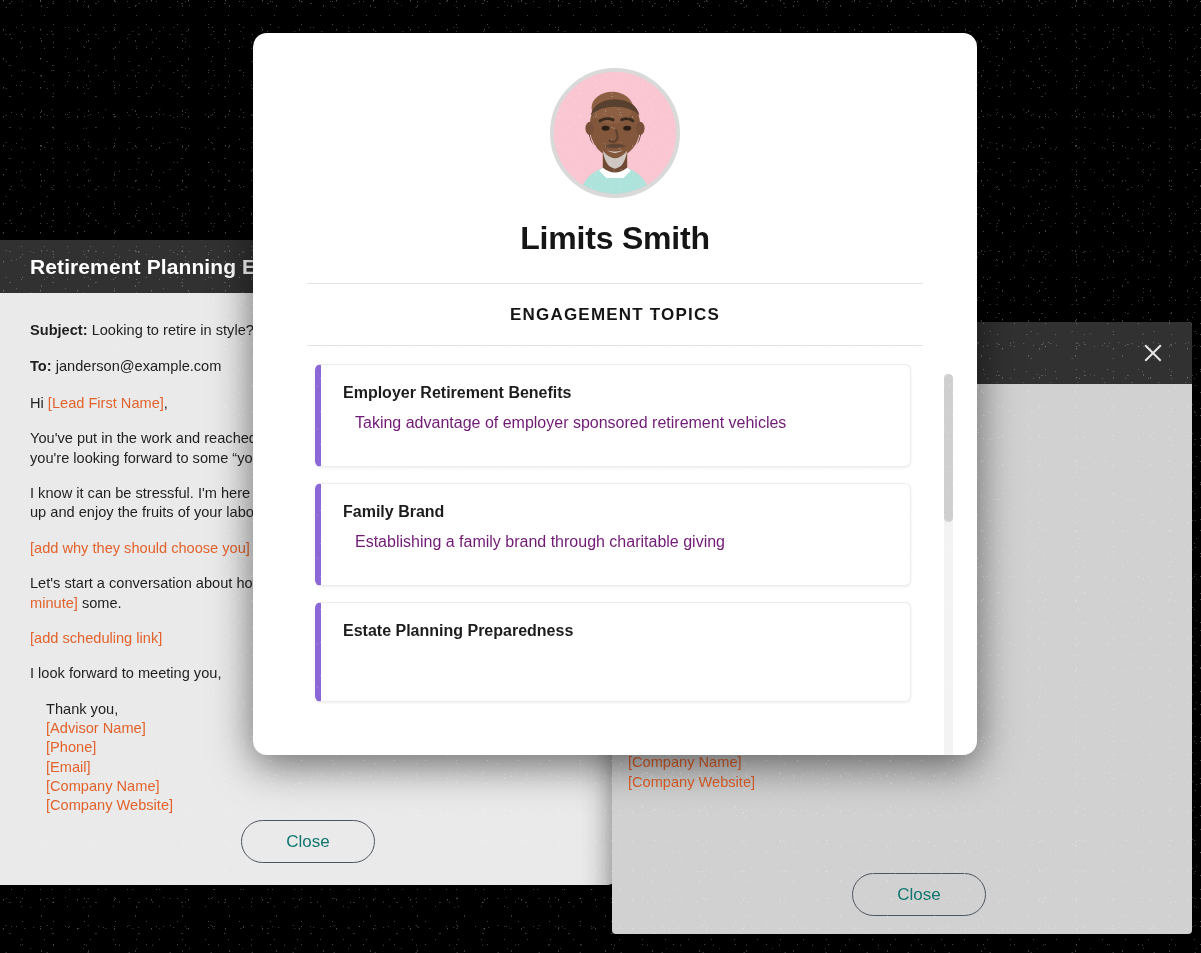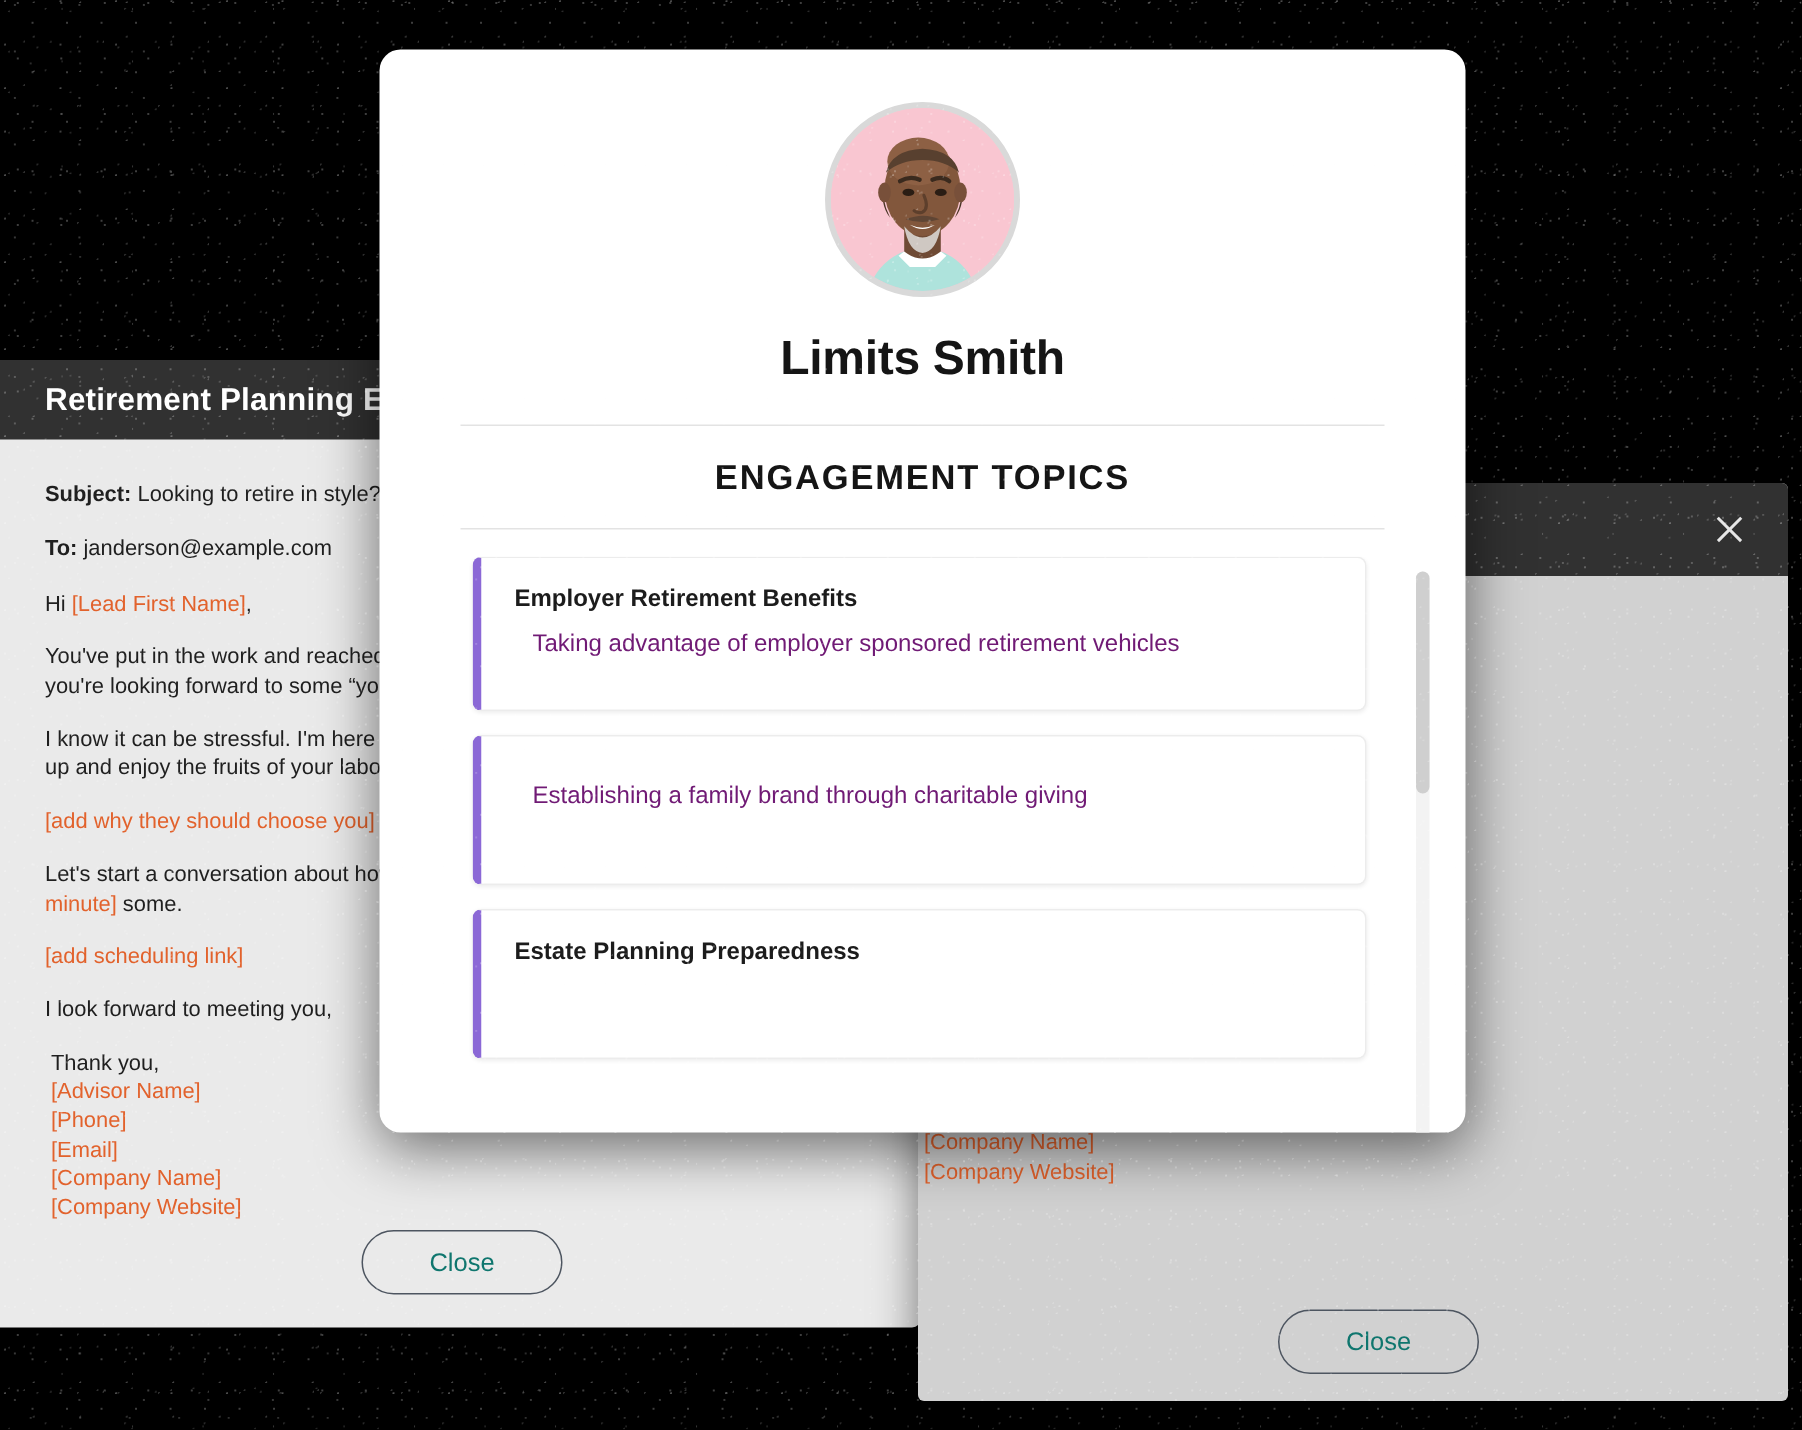--- a/index.html
+++ b/index.html
@@ -67,21 +67,21 @@
   #left-panel .panel-body {
     padding: 28px 28px 0 70px;
     font-size: 14.6px;
     color: #1f1f1f;
     line-height: 1.33;
   }
   .meta-row { margin-bottom: 17px; white-space: nowrap; }
   .meta-row .lbl { font-weight: bold; }
   .body-p { margin: 0 0 16px 0; white-space: pre-wrap; }
   .ph { color: #e2622c; }
-  .sig { margin: 4px; line-height: 1.32; }
+  .sig { margin: 16px; line-height: 1.32; }
   .sig .ph { display: block; }
   #left-panel .footer {
     position: absolute;
     left: 70px; right: 28px; bottom: 22px;
     display: flex; justify-content: center;
   }
   .close-btn {
     background: transparent;
     border: 1.4px solid #4d5560;
     color: #0f766e;
@@ -171,21 +171,21 @@
   .advisor-name {
     text-align: center;
     font-size: 32px;
     font-weight: bold;
     color: #151515;
     margin: 22px 0 0 0;
     letter-spacing: -.2px;
   }
   .section-title {
     text-align: center;
-    font-size: 23px;
+    font-size: 17px;
     font-weight: bold;
     letter-spacing: 1.2px;
     color: #151515;
     border-top: 1px solid #e3e3e3;
     border-bottom: 1px solid #e3e3e3;
     margin: 26px 54px 16px;
     padding: 21px 0 20px;
   }
   .topics-scroll {
     position: relative;
@@ -353,20 +353,21 @@
     <div class="section-title">ENGAGEMENT TOPICS</div>
 
     <div class="topics-scroll">
 
       <div class="topic-card">
         <div class="topic-title">Employer Retirement Benefits</div>
         <div class="topic-desc">Taking advantage of employer sponsored retirement vehicles</div>
       </div>
 
       <div class="topic-card">
+        <div class="topic-title">Family Brand</div>
         <div class="topic-desc">Establishing a family brand through charitable giving</div>
       </div>
 
 
       <div class="topic-card">
         <div class="topic-title">Estate Planning Preparedness</div>
         <div class="topic-desc"></div>
       </div>
 
       <div class="scrollbar-track">

